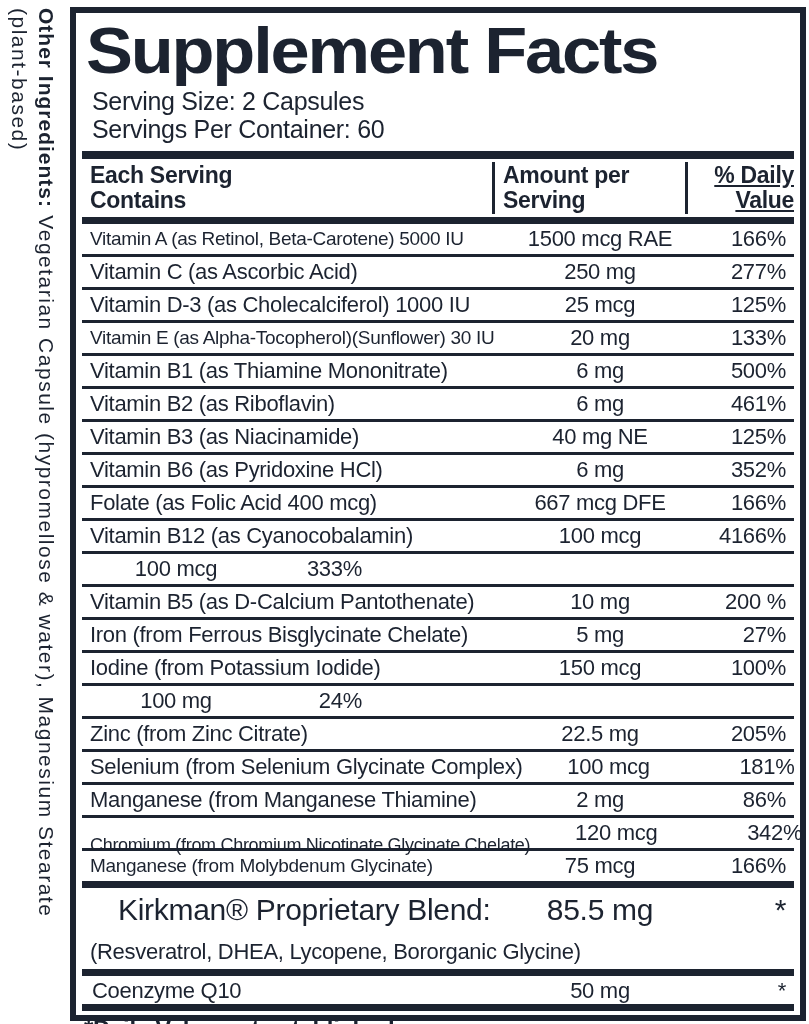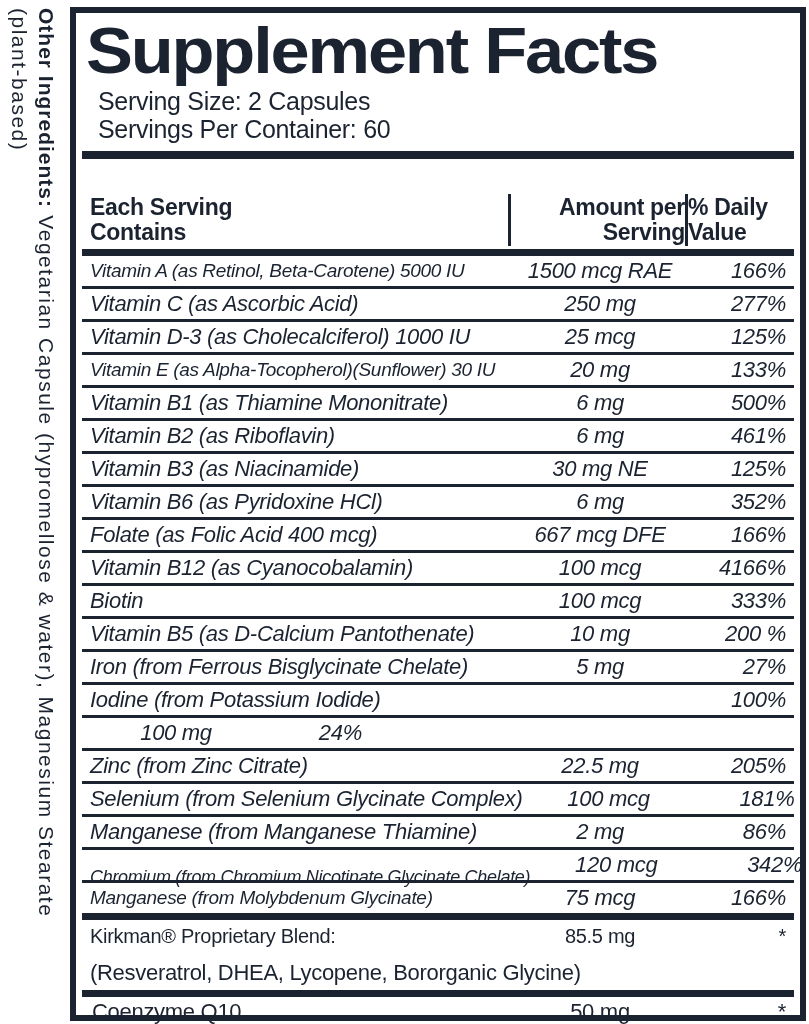--- a/index.html
+++ b/index.html
@@ -21,46 +21,46 @@
   .label-box{
     position:absolute;left:70px;top:7px;width:736px;height:1014px;
     border:6px solid #1c2330;box-sizing:border-box;
     display:flex;flex-direction:column;padding:0 6px;
   }
   .title{
     font-size:64px;font-weight:bold;letter-spacing:-2px;line-height:72px;
     margin:2px 0 0 4px;transform:scaleX(1.10);transform-origin:left center;
     white-space:nowrap;
   }
-  .serving{margin-left:16px;font-size:25px;line-height:28px;letter-spacing:-0.3px;}
+  .serving{margin-left:10px;font-size:25px;line-height:28px;letter-spacing:-0.3px;}
   .bar{height:8px;background:#1c2330;flex:none;}
   .bar.mid{height:7px;}
   .bar.top{margin-top:8px;}
   
-  .header-row{display:flex;flex:none;align-items:stretch;padding:3px 0;margin-top:32px;}
+  .header-row{display:flex;flex:none;align-items:stretch;padding:3px 0;}
   .hcol{font-weight:bold;font-size:23px;line-height:25px;letter-spacing:-0.3px;}
   .hc1{flex:1;padding:1px 0 1px 8px;text-align:left;}
-  .hc2{width:174px;text-align:right;padding:1px 0;}
-  .hc3{width:106px;text-align:left;padding:1px 0;}
+  .hc2{width:174px;text-align:left;padding:1px 8px;}
+  .hc3{width:106px;text-align:right;padding:1px 0;text-decoration:underline;}
   .vdiv{width:3px;background:#1c2330;flex:none;}
   
-  .rows{flex:none;font-style:italic;}
+  .rows{flex:none;}
   .row{
     display:flex;align-items:center;height:30px;border-bottom:3px solid #1c2330;
     padding-left:8px;font-size:22px;letter-spacing:-0.3px;
   }
   .rows .row:last-child{border-bottom:none;}
   .c-name{flex:1;white-space:nowrap;overflow:visible;}
   .c-amt{width:172px;text-align:center;flex:none;white-space:nowrap;}
   .c-dv{width:100px;text-align:right;padding-right:8px;flex:none;white-space:nowrap;}
   .row.s .c-name{font-size:19px;}
   .row.xs .c-name{font-size:18px;margin-top:24px;}
   
   .blend{padding:5px 0 4px 8px;}
-  .blend-line1{display:flex;align-items:center;font-size:20px;letter-spacing:-0.3px;}
+  .blend-line1{display:flex;align-items:center;font-size:30px;letter-spacing:-0.3px;margin-left:28px;}
   .blend-sub{font-size:22px;letter-spacing:-0.3px;margin-top:12px;}
   .coq{display:flex;align-items:flex-end;height:32px;padding-left:10px;font-size:22px;letter-spacing:-0.3px;}
   .coq .c-dv{align-self:flex-start;padding-top:2px;}
   .footnote{font-weight:bold;font-size:24px;letter-spacing:-0.3px;padding:4px 0 0 2px;}
 </style>
 </head>
 <body>
 
 <div class="side">
   <b>Other Ingredients:</b><span> Vegetarian Capsule (hypromellose &amp; water), Magnesium Stearate</span>
@@ -117,55 +117,55 @@
         <span class="c-amt">6 mg</span>
         <span class="c-dv">500%</span>
       </div>
       <div class="row">
         <span class="c-name">Vitamin B2 (as Riboflavin)</span>
         <span class="c-amt">6 mg</span>
         <span class="c-dv">461%</span>
       </div>
       <div class="row">
         <span class="c-name">Vitamin B3 (as Niacinamide)</span>
-        <span class="c-amt">30 mg NE</span>
+        <span class="c-amt">40 mg NE</span>
         <span class="c-dv">125%</span>
       </div>
       <div class="row">
         <span class="c-name">Vitamin B6 (as Pyridoxine HCl)</span>
         <span class="c-amt">6 mg</span>
         <span class="c-dv">352%</span>
       </div>
       <div class="row">
         <span class="c-name">Folate (as Folic Acid 400 mcg)</span>
         <span class="c-amt">667 mcg DFE</span>
         <span class="c-dv">166%</span>
       </div>
       <div class="row">
         <span class="c-name">Vitamin B12 (as Cyanocobalamin)</span>
         <span class="c-amt">100 mcg</span>
         <span class="c-dv">4166%</span>
       </div>
       <div class="row">
-        <span class="c-name">Biotin</span>
         <span class="c-amt">100 mcg</span>
         <span class="c-dv">333%</span>
       </div>
       <div class="row">
         <span class="c-name">Vitamin B5 (as D-Calcium Pantothenate)</span>
         <span class="c-amt">10 mg</span>
         <span class="c-dv">200 %</span>
       </div>
       <div class="row">
         <span class="c-name">Iron (from Ferrous Bisglycinate Chelate)</span>
         <span class="c-amt">5 mg</span>
         <span class="c-dv">27%</span>
       </div>
       <div class="row">
         <span class="c-name">Iodine (from Potassium Iodide)</span>
+        <span class="c-amt">150 mcg</span>
         <span class="c-dv">100%</span>
       </div>
       <div class="row s">
         <span class="c-amt">100 mg</span>
         <span class="c-dv">24%</span>
       </div>
       <div class="row">
         <span class="c-name">Zinc (from Zinc Citrate)</span>
         <span class="c-amt">22.5 mg</span>
         <span class="c-dv">205%</span>

